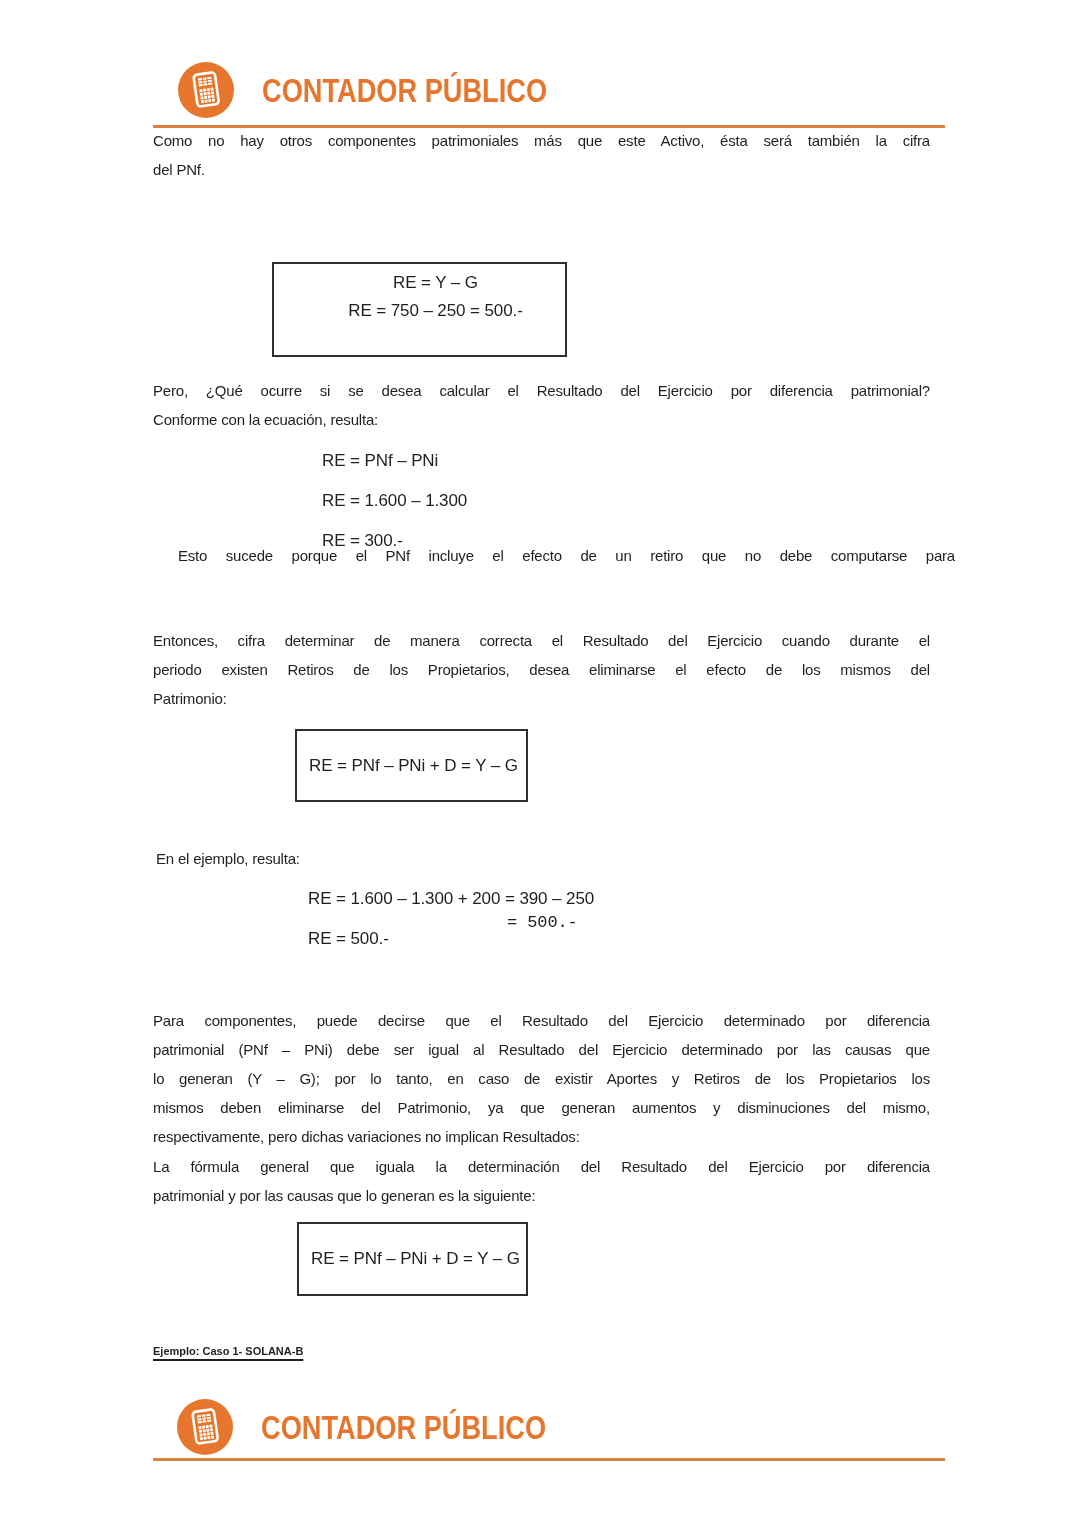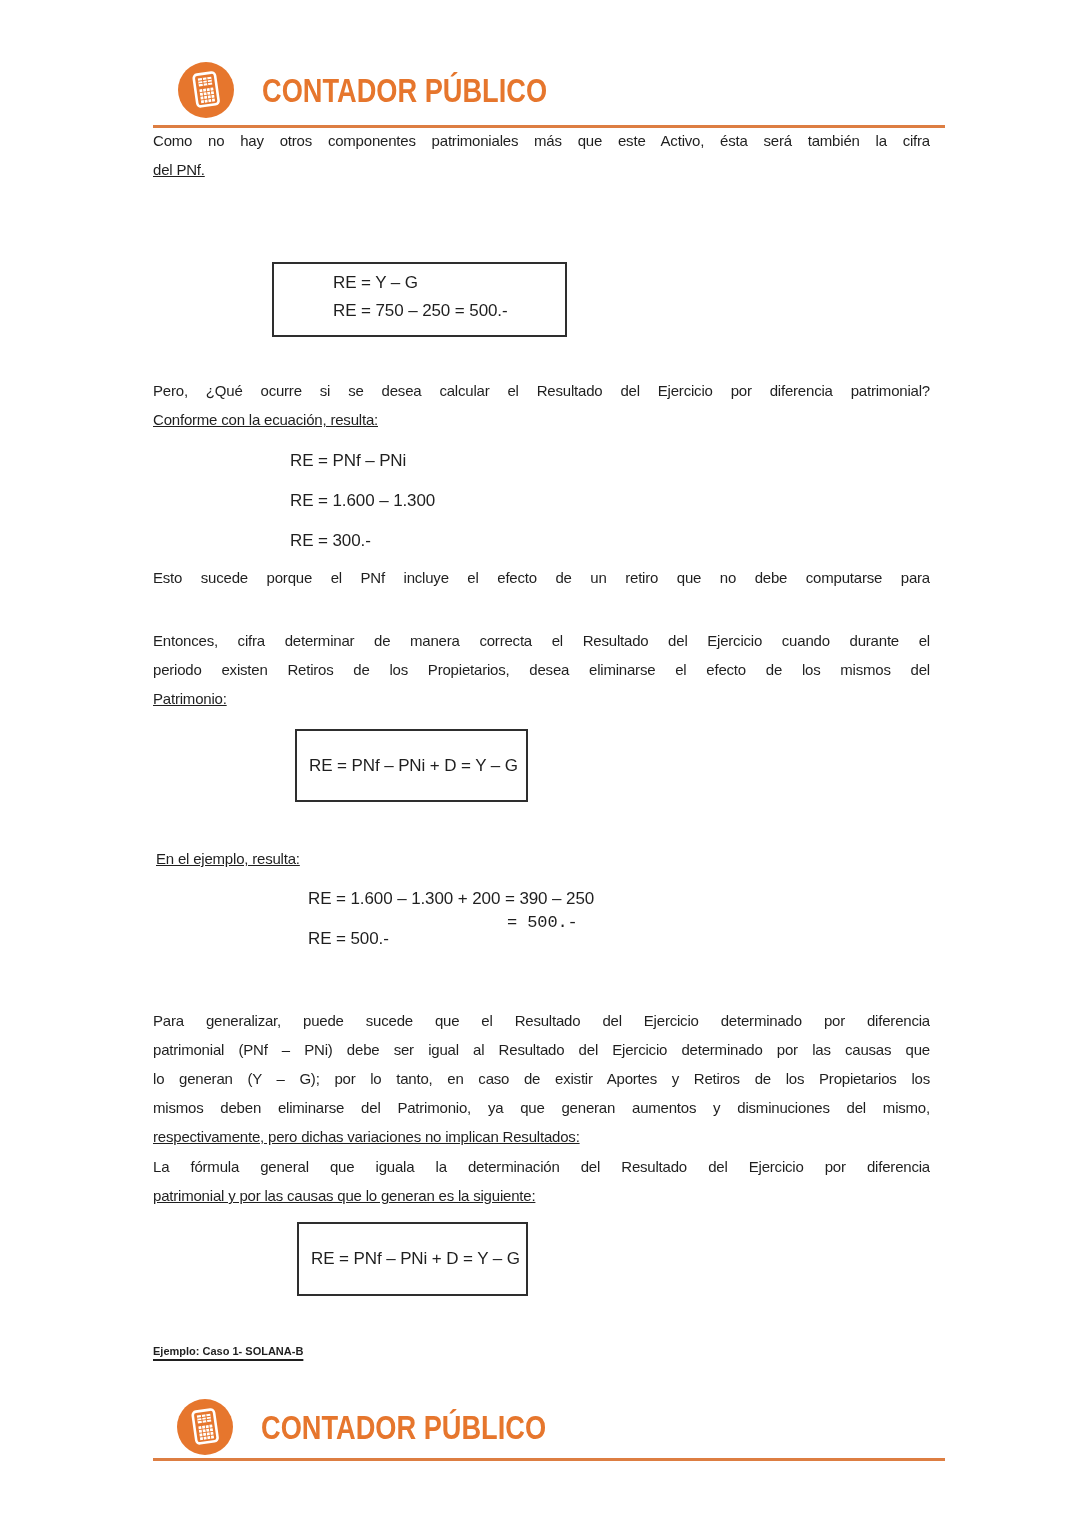--- a/index.html
+++ b/index.html
@@ -18,35 +18,35 @@
     font-size:34px; line-height:40px; font-weight:bold; white-space:nowrap;
     color:var(--accent,#E6762D); letter-spacing:0px;
     transform:scaleX(0.80); transform-origin:left center;
   }
   
   .rule{position:absolute; left:153px; width:792px; height:3px; background:var(--rule,#DD7E42);}
   #rule-top{top:125px;}
   #rule-bottom{top:1458px;}
   
   .para{position:absolute; left:153px; width:777px; font-size:15px; letter-spacing:-0.2px;}
-  .line{height:29px; line-height:29px; overflow:hidden; white-space:nowrap;text-decoration:underline;}
+  .line{height:29px; line-height:29px; overflow:hidden; white-space:nowrap;}
   .jline{height:29px; line-height:29px; overflow:hidden; text-align:justify; text-align-last:justify;}
-  #p1{top:126px;} #p2{top:190px;} #p3{top:376px;} #p4{top:563px;}
+  #p1{top:126px;} #p2{top:190px;} #p3{top:376px;} #p4{top:541px;margin-left:25px;}
   #p5{top:626px;} #p7{top:1006px;} #p8{top:1152px;}
   #p6{top:844px; left:156px; width:400px;}
   
   .formula{position:absolute; font-size:17px; letter-spacing:-0.1px; white-space:nowrap;}
   #f1{top:441px; left:290px;}
-  #f1 .frow{height:40px; line-height:40px;}
+  #f1 .frow{height:40px; line-height:40px;margin-left:32px;}
   #f4{top:884px; left:308px; height:29px; line-height:29px;}
   #f5a{top:924px; left:308px; height:29px; line-height:29px;}
   #f5b{top:908px; left:507px; height:29px; line-height:29px;font-family:Liberation Mono, monospace;}
   
   .fbox{position:absolute; border:2px solid #2e2e2e; box-sizing:border-box; font-size:17px; letter-spacing:-0.1px;}
-  #box1{top:262px; left:272px; width:295px; height:75px; padding:5px 0 0 59px;}
+  #box1{top:262px; left:272px; width:295px; height:95px; padding:5px 0 0 32px;text-align:center;}
   #box1 .brow{height:28px; line-height:28px; white-space:nowrap;}
   #box2{top:729px; left:295px; width:233px; height:73px; display:flex; align-items:center; padding-left:12px; white-space:nowrap;}
   #box3{top:1222px; left:297px; width:231px; height:74px; display:flex; align-items:center; padding-left:12px; white-space:nowrap;}
   
   #heading{
     position:absolute; top:1337px; left:153px;
     font-size:11px; font-weight:bold; line-height:29px;
     text-decoration:underline; text-decoration-thickness:2px; text-underline-offset:4px;
     white-space:nowrap;
   }
@@ -128,21 +128,21 @@
 
   <div class="para" id="p6">
     <div class="line">En el ejemplo, resulta:</div>
   </div>
 
   <div class="formula" id="f4">RE = 1.600 – 1.300 + 200 = 390 – 250</div>
   <div class="formula" id="f5a">RE = 500.-</div>
   <div class="formula" id="f5b">= 500.-</div>
 
   <div class="para" id="p7">
-    <div class="jline">Para generalizar, puede sucede que el Resultado del Ejercicio determinado por diferencia</div>
+    <div class="jline">Para componentes, puede decirse que el Resultado del Ejercicio determinado por diferencia</div>
     <div class="jline">patrimonial (PNf – PNi) debe ser igual al Resultado del Ejercicio determinado por las causas que</div>
     <div class="jline">lo generan (Y – G); por lo tanto, en caso de existir Aportes y Retiros de los Propietarios los</div>
     <div class="jline">mismos deben eliminarse del Patrimonio, ya que generan aumentos y disminuciones del mismo,</div>
     <div class="line">respectivamente, pero dichas variaciones no implican Resultados:</div>
   </div>
 
   <div class="para" id="p8">
     <div class="jline">La fórmula general que iguala la determinación del Resultado del Ejercicio por diferencia</div>
     <div class="line">patrimonial y por las causas que lo generan es la siguiente:</div>
   </div>

